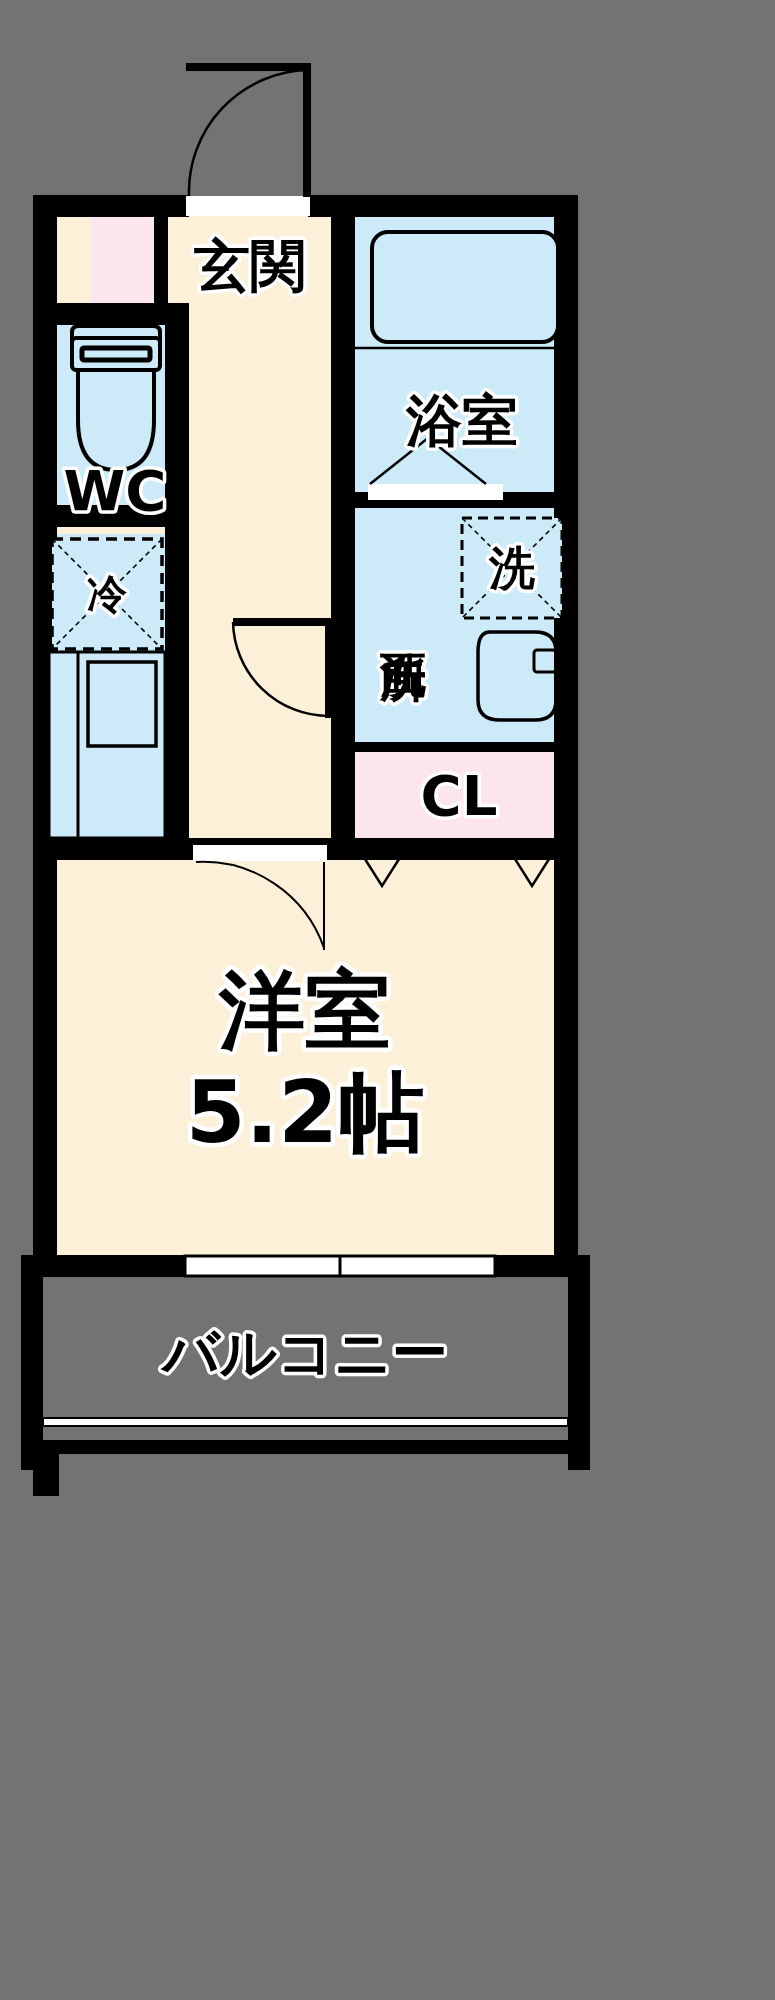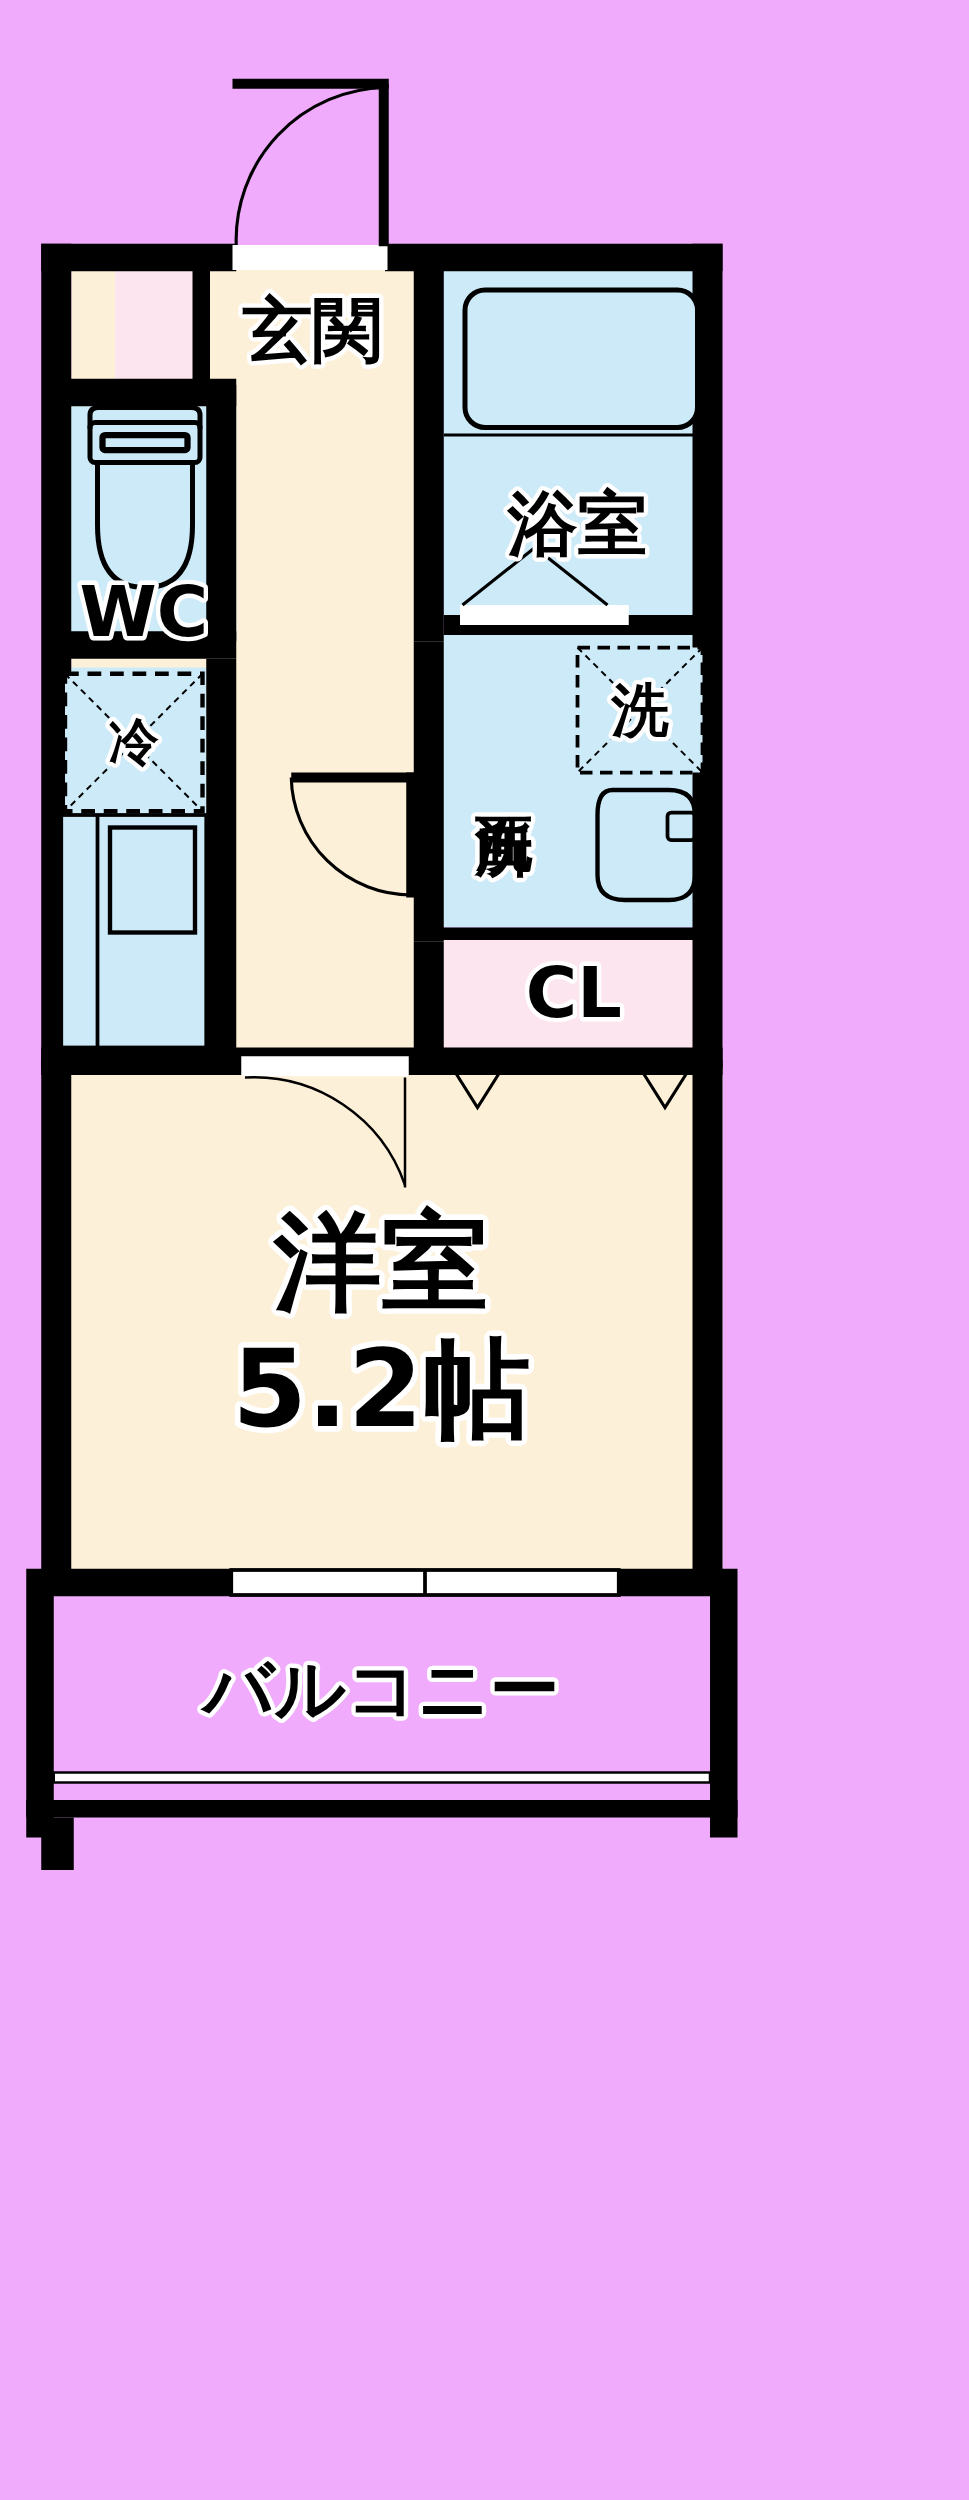--- a/index.html
+++ b/index.html
@@ -10,21 +10,21 @@
   body {
     width: 775px;
     height: 2000px;
     font-family: "DejaVu Sans", "Liberation Sans", sans-serif;
     overflow: hidden;
   }
   #floorplan-root {
     position: relative;
     width: 775px;
     height: 2000px;
-    background: #f0abfc;
+    background: #737373;
   }
   svg#plan {
     display: block;
     width: 775px;
     height: 2000px;
   }
   .room-label {
     font-family: "DejaVu Sans", "Liberation Sans", sans-serif;
     font-weight: 700;
     fill: #000000;

